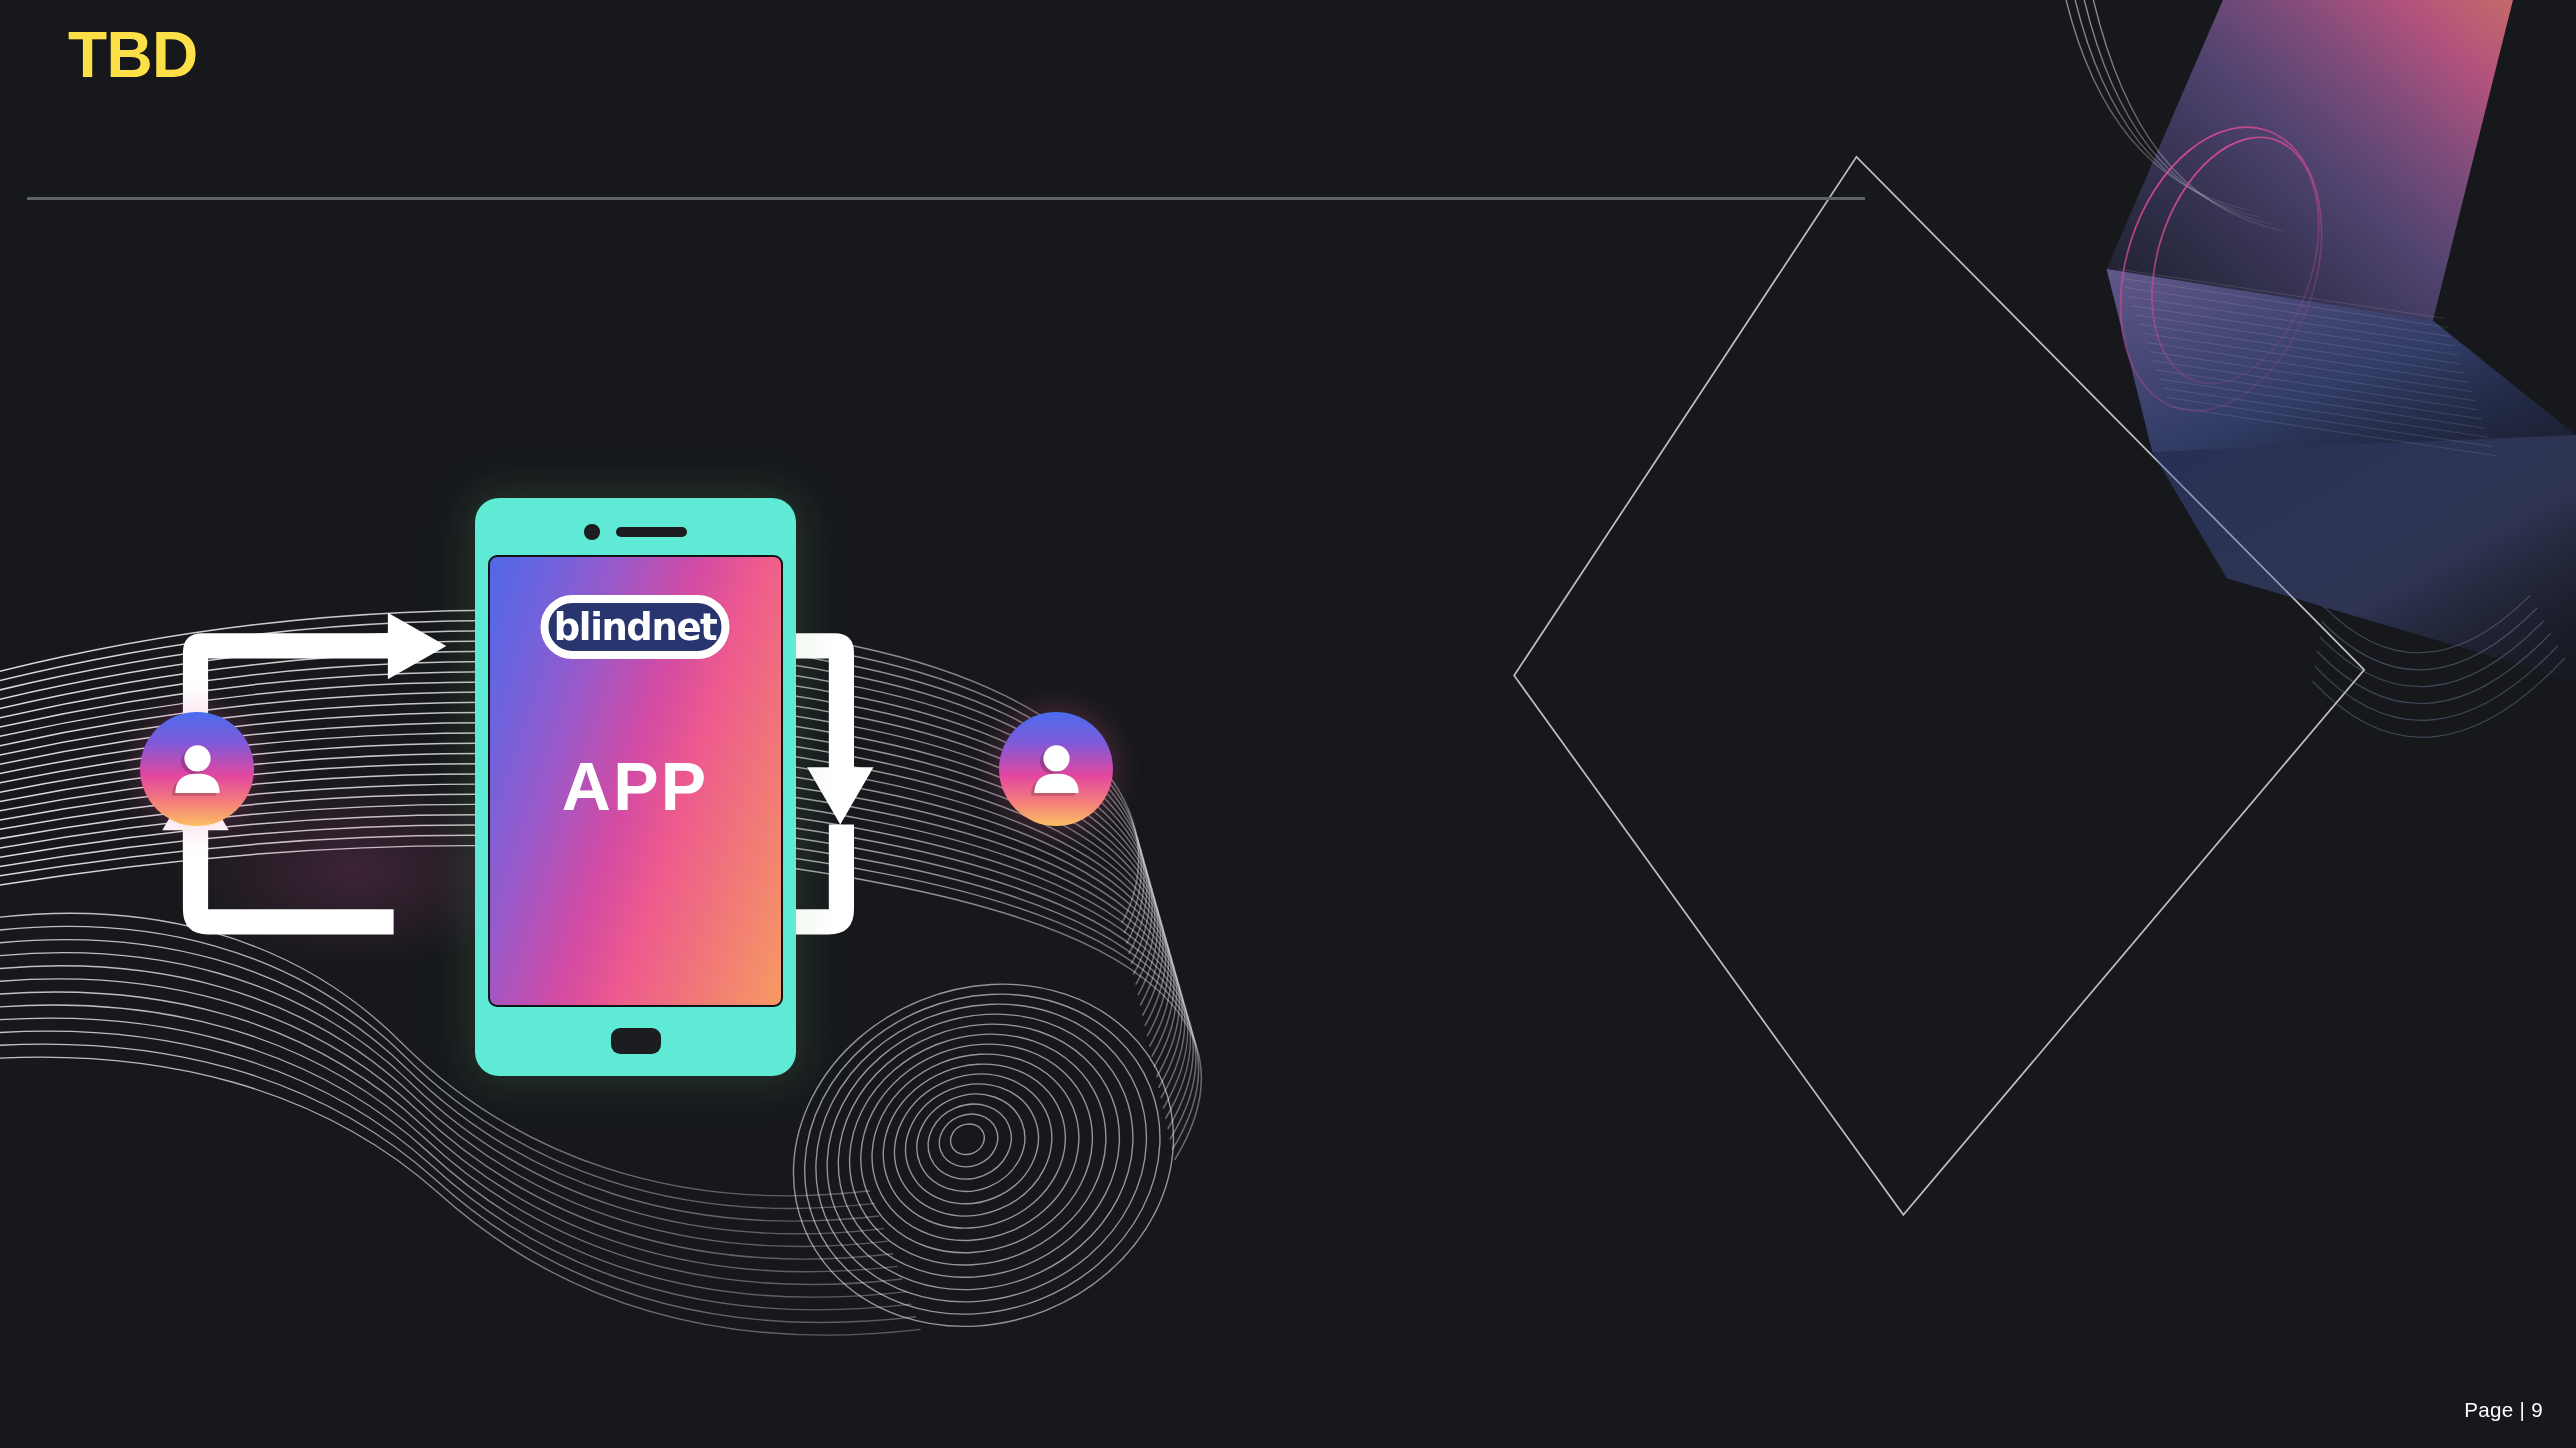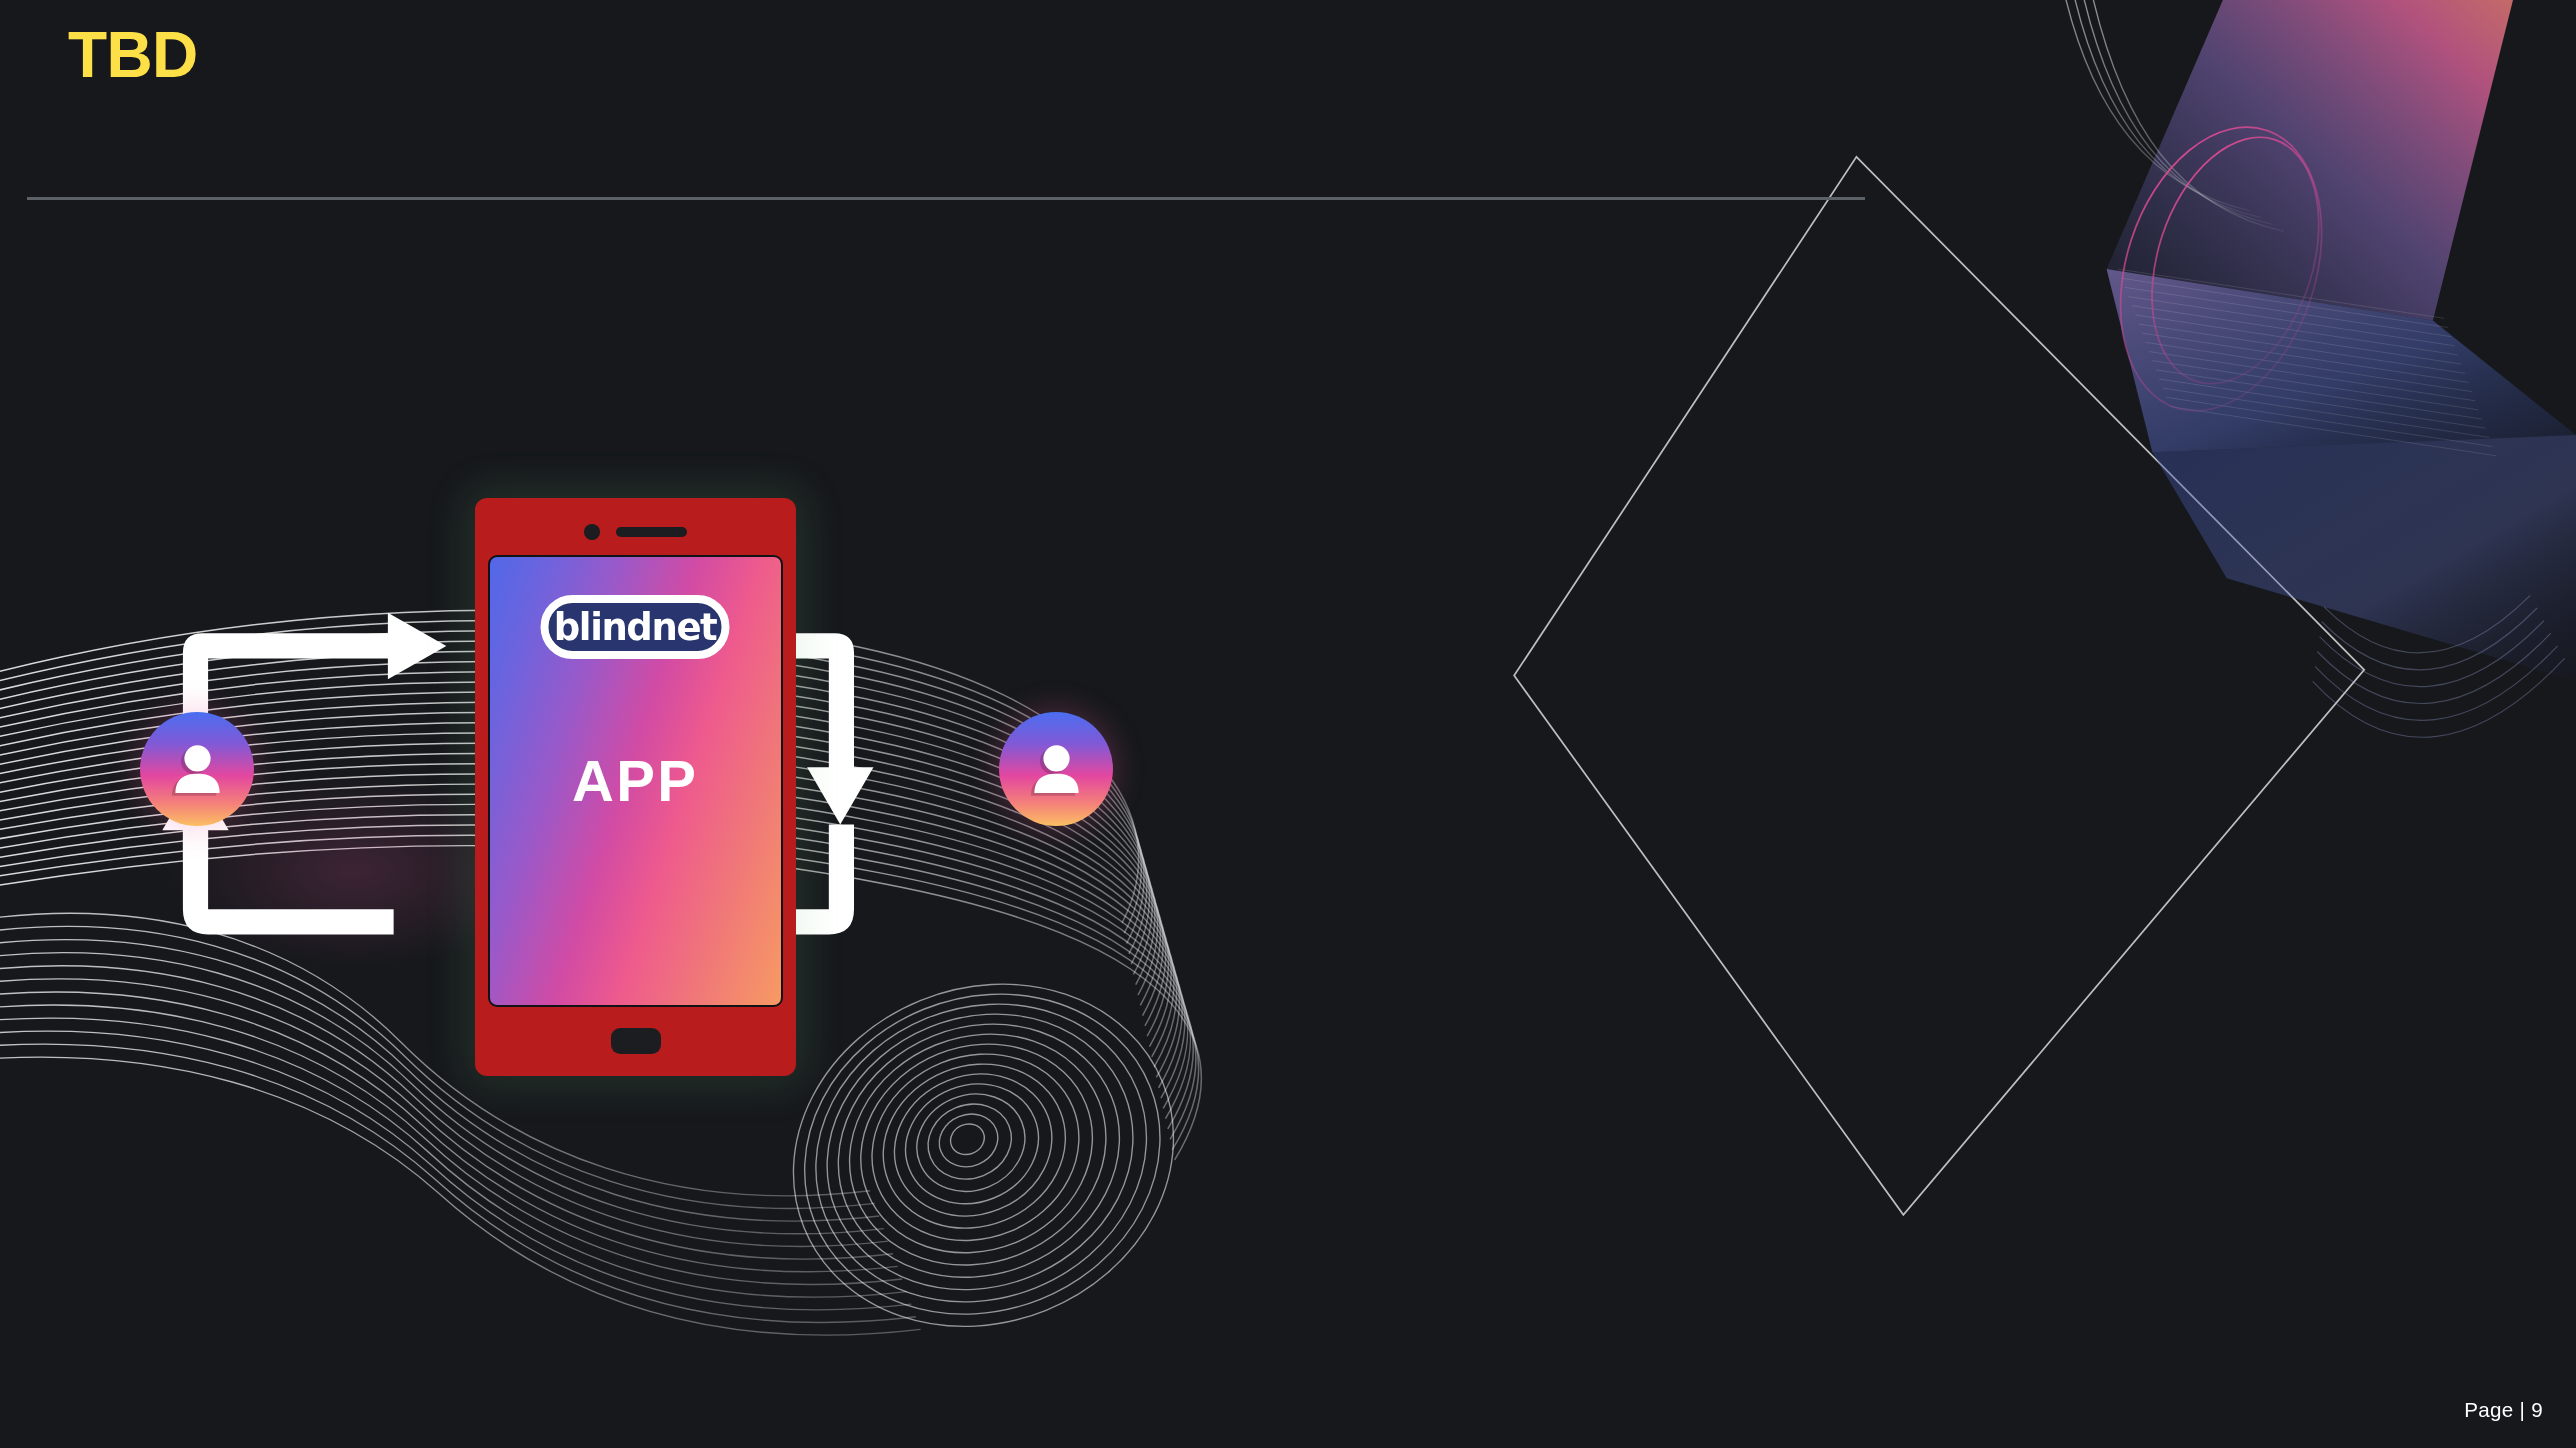--- a/index.html
+++ b/index.html
@@ -46,22 +46,22 @@
     background: #5c6067;
   }
 
   
   .phone {
     position: absolute;
     left: 475px;
     top: 498px;
     width: 321px;
     height: 578px;
-    background: #b91c1c;
-    border-radius: 12px;
+    background: #5eead4;
+    border-radius: 24px;
     box-shadow: 0 0 40px 10.3px rgba(120, 200, 120, 0.14);
   }
   .phone-speaker-row {
     position: absolute;
     left: 0; right: 0;
     top: 24px;
     height: 19.5px;
     display: flex;
     align-items: center;
     justify-content: center;
@@ -118,21 +118,21 @@
     letter-spacing: -1.4px;
     line-height: 1;
     font-family: "DejaVu Sans", sans-serif;
   }
   .screen-app-label {
     position: absolute;
     left: 0; right: 0;
     top: 195px;
     text-align: center;
     color: #ffffff;
-    font-size: 58px;
+    font-size: 68px;
     font-weight: bold;
     letter-spacing: 2.3px;
     line-height: 1;
   }
   .phone-home {
     position: absolute;
     left: 50%;
     bottom: 22px;
     transform: translateX(-50%);
     width: 50px;

